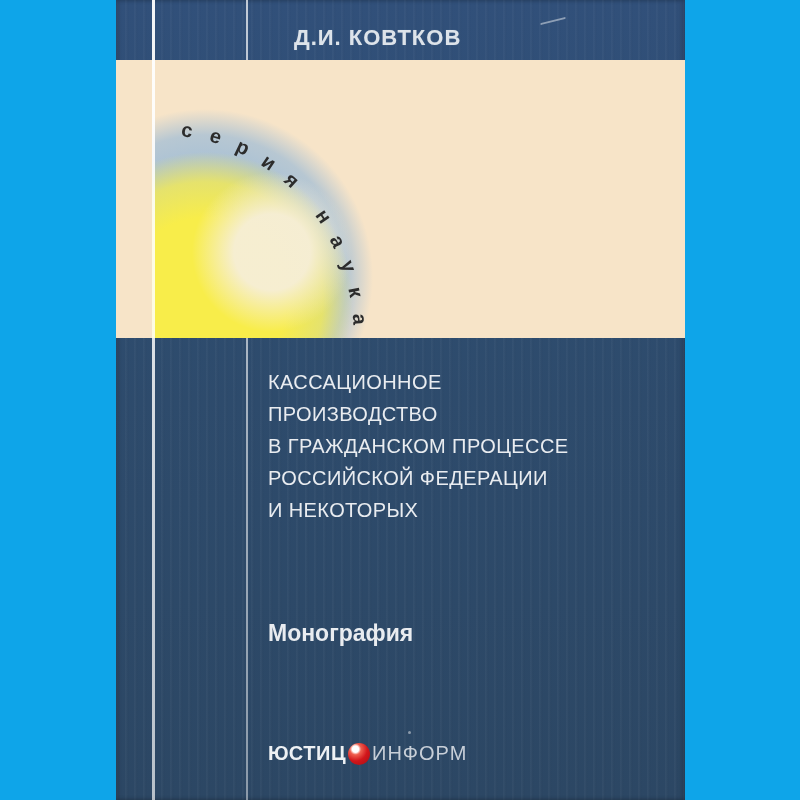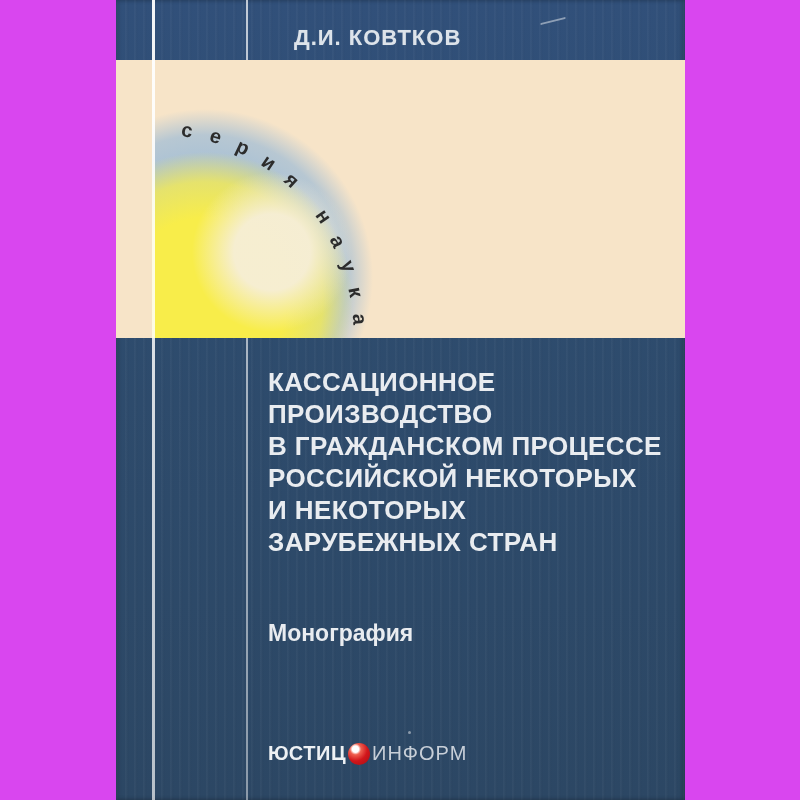--- a/index.html
+++ b/index.html
@@ -3,21 +3,21 @@
 <meta charset="utf-8">
 <style>
   html, body { margin: 0; padding: 0; }
   body {
     width: 800px; height: 800px;
     font-family: "Liberation Sans", sans-serif;
     background: #ffffff;
     position: relative;
     overflow: hidden;
   }
-  .page { position: absolute; inset: 0; background: #d946ef; padding-left: 8px; }
+  .page { position: absolute; inset: 0; background: #0ea5e9; padding-left: 8px; }
 
   .book {
     position: absolute;
     left: 116px; top: 0;
     width: 569px; height: 800px;
     background:
       repeating-linear-gradient(90deg,
         rgba(255,255,255,0.03) 0 1px,
         rgba(0,0,0,0.025) 3px,
         rgba(255,255,255,0) 4px 9px),
@@ -72,21 +72,21 @@
     color: #2c2c2c;
   }
 
   .title {
     position: absolute;
     left: 152px; top: 366px;
     z-index: 6;
     width: 400px;
   }
   .title-line {
-    font-size: 26px; font-weight: bold;
+    font-size: 20px; font-weight: normal;
     line-height: 32px;
     letter-spacing: 0.4px;
     color: #e9ecf0;
     white-space: nowrap;
   }
 
   .subtitle {
     position: absolute;
     left: 152px; top: 620px;
     z-index: 6;
@@ -150,23 +150,22 @@
           <span class="arc-letter" style="left: 232.618px; top: 246.485px; transform: rotate(86.5deg);">а</span>
         </div>
     </div>
 
     <div class="vline vline-a"></div>
 
     <div class="title">
         <div class="title-line">КАССАЦИОННОЕ</div>
         <div class="title-line">ПРОИЗВОДСТВО</div>
         <div class="title-line">В ГРАЖДАНСКОМ ПРОЦЕССЕ</div>
-        <div class="title-line">РОССИЙСКОЙ НЕКОТОРЫХ</div>
+        <div class="title-line">РОССИЙСКОЙ ФЕДЕРАЦИИ</div>
         <div class="title-line">И НЕКОТОРЫХ</div>
-        <div class="title-line">ЗАРУБЕЖНЫХ СТРАН</div>
       </div>
 
     <div class="subtitle">Монография</div>
 
     <div class="publisher">
       <span class="pub-left">ЮСТИЦ</span>
       <span class="pub-dot"></span>
       <span class="pub-right">ИНФОРМ</span>
     </div>
 

